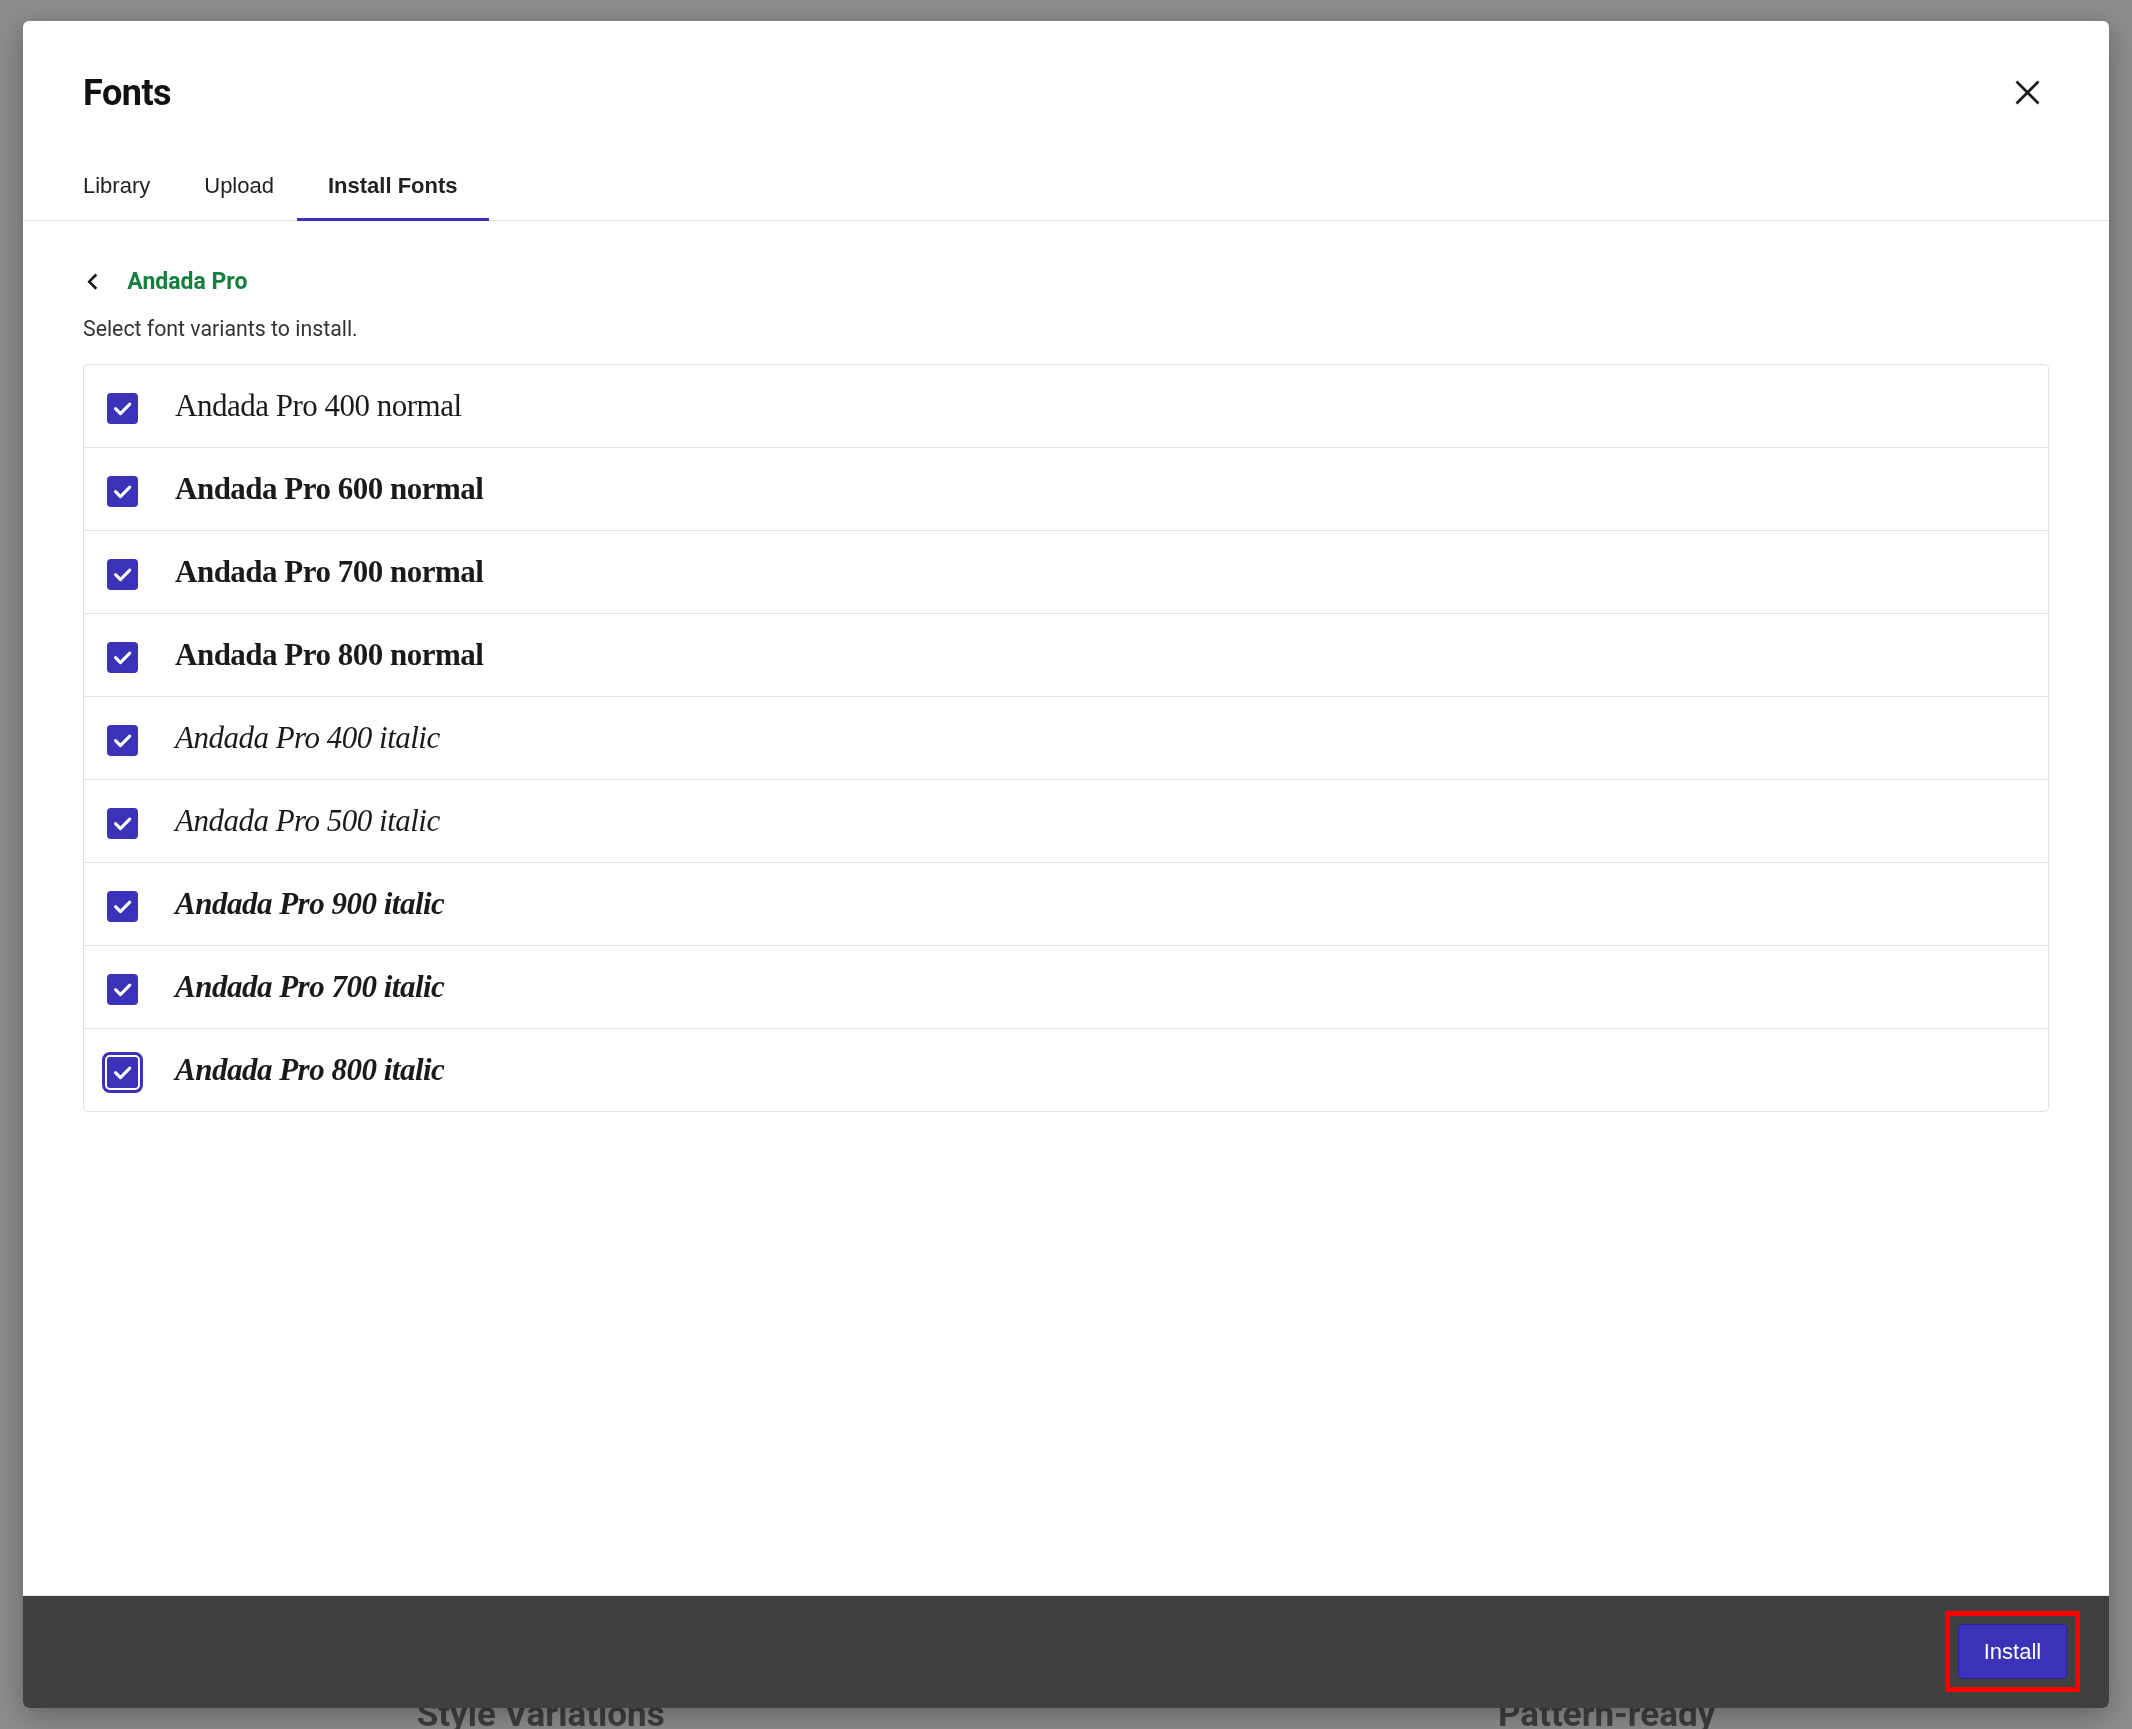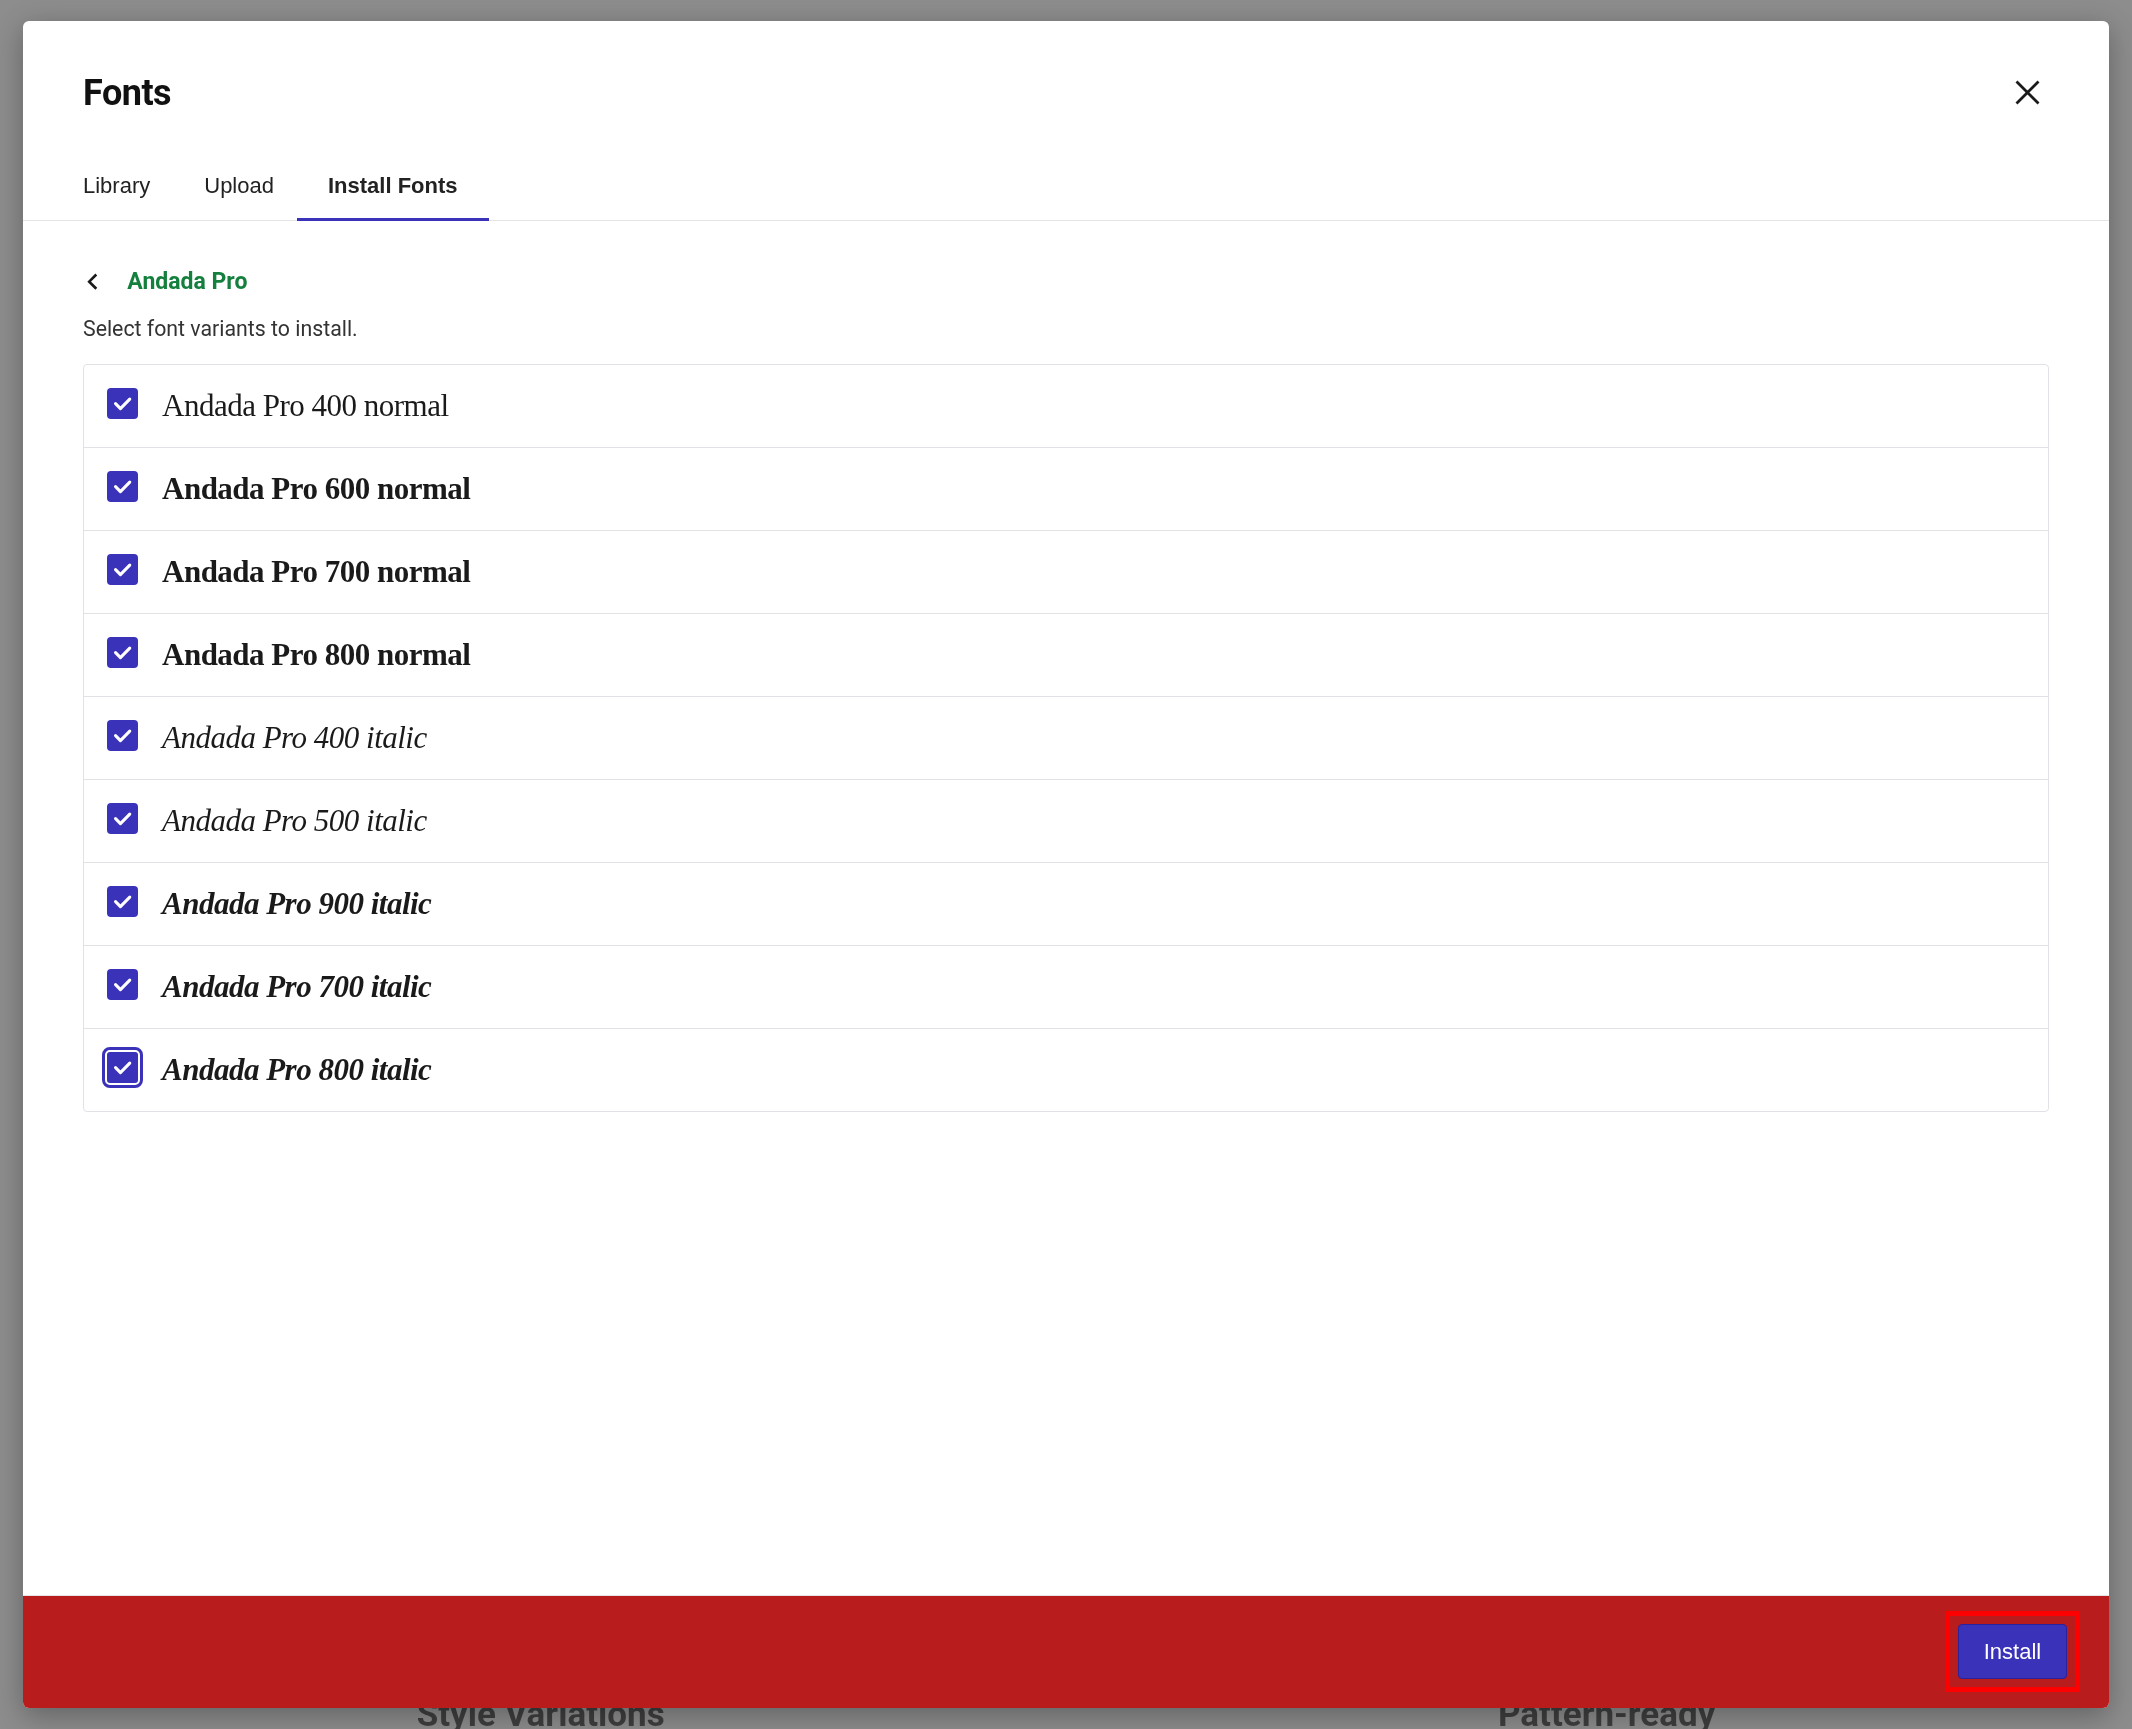--- a/index.html
+++ b/index.html
@@ -105,24 +105,24 @@
     margin-top: 21.3px;
     margin-bottom: 23px;
   }
 
   .variant-list {
     border:1px solid #e2e2e6;
     border-radius:3.9px;
     overflow:hidden;
   }
   .variant-row {
-    display:flex; align-items:flex-start;
+    display:flex; align-items:flex-end;
     padding: 23px 23px;
     border-bottom:1px solid #e2e2e6;
-    gap: 24px;
+    gap: 37px;
     cursor:pointer;
   }
   .variant-list .variant-row:last-child { border-bottom:none; }
 
   .checkbox {
     width: 31px; height: 31px;
     border-radius:3.9px;
     background:#3a32b8;
     display:flex; align-items:center; justify-content:center;
     flex:0 0 auto;
@@ -145,21 +145,21 @@
   .w500 { font-weight:500; }
   .w600 { font-weight:600; }
   .w700 { font-weight:700; }
   .w800 { font-weight:800; }
   .italic { font-style: italic; }
 
   .footer {
     border-top:1px solid #e4e4e7;
     padding: 15.5px 29px 15.5px 29px;
     display:flex; justify-content:flex-end;
-    background:#b91c1c;
+    background:#404040;
     margin-top:20px;
   }
   .install-highlight {
     border: 5.8px solid #ff0000;
     padding: 7.8px;
     display:inline-block;
     border-radius:1.9px;
   }
   .install-btn {
     background:#3a32b8;

